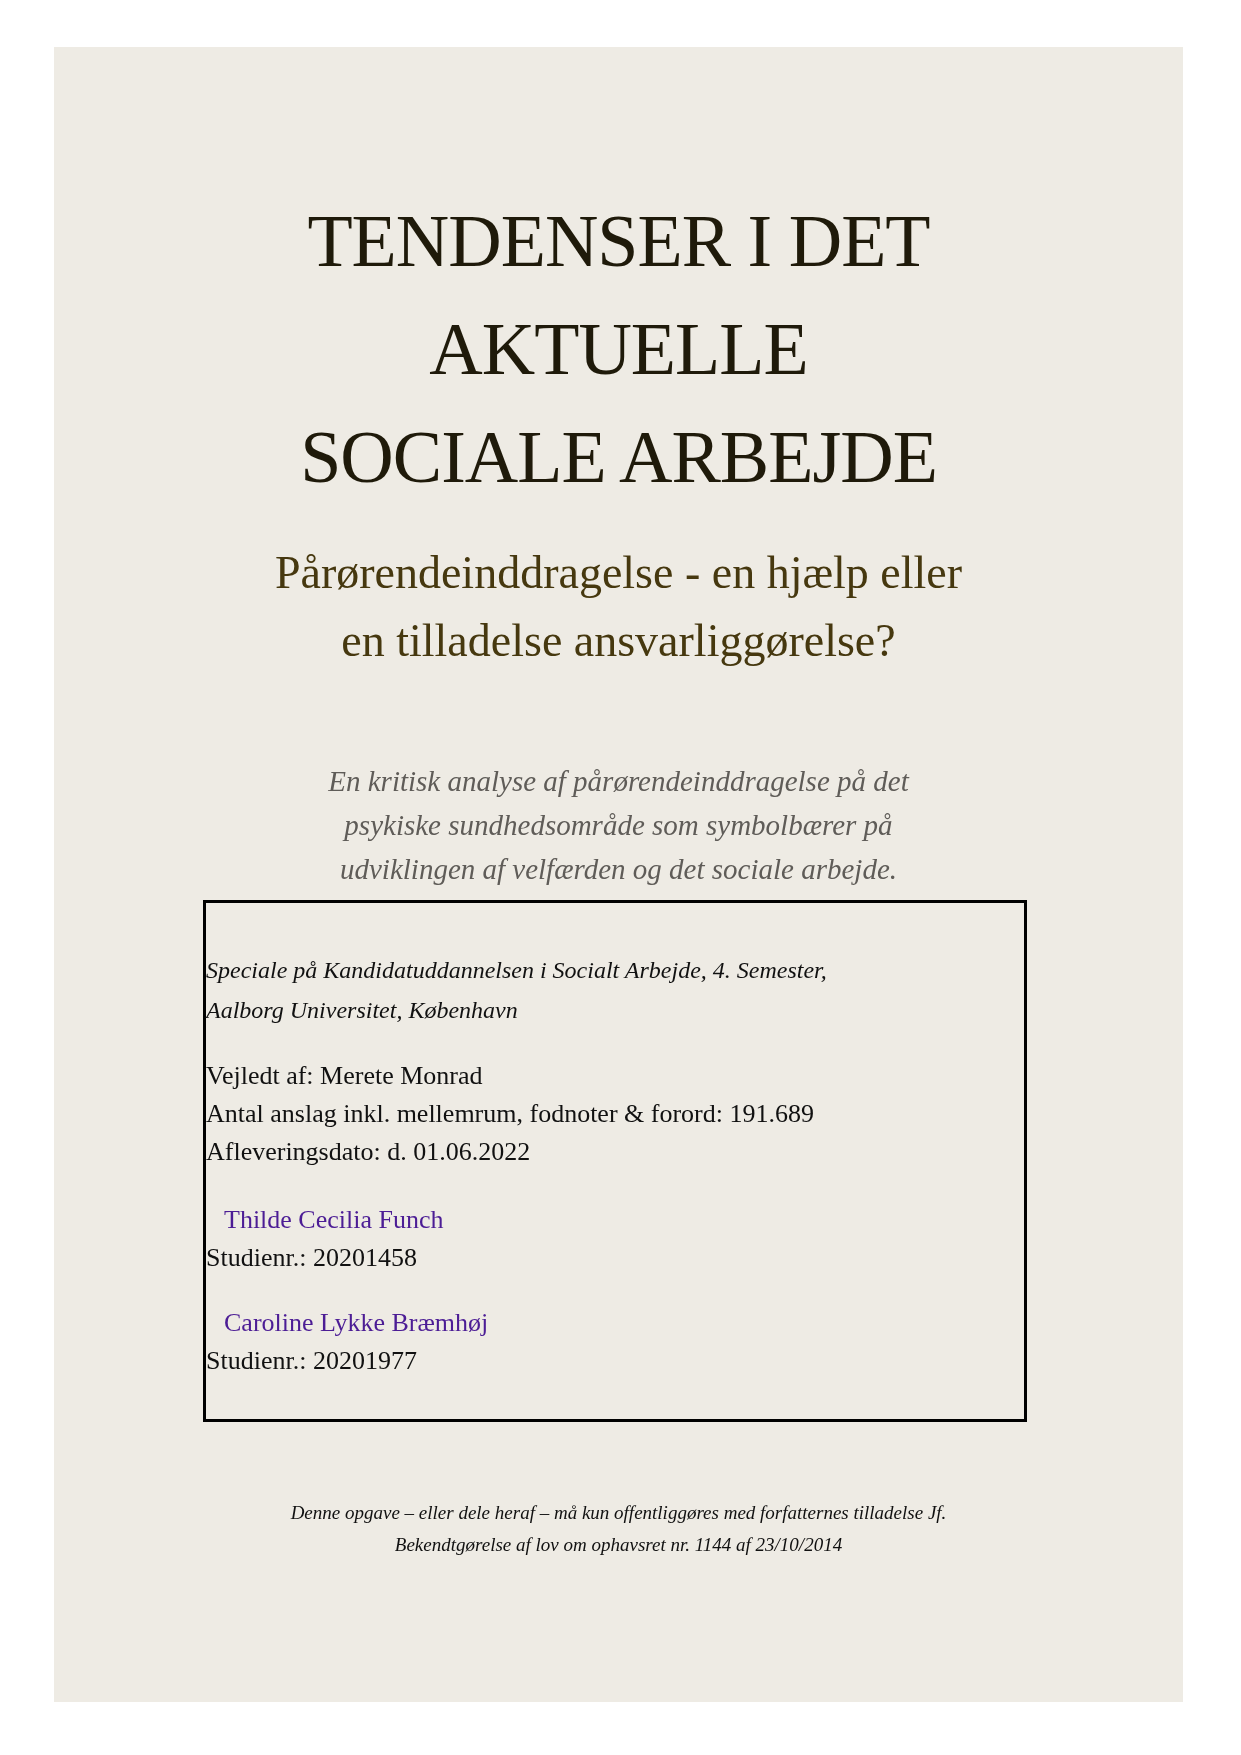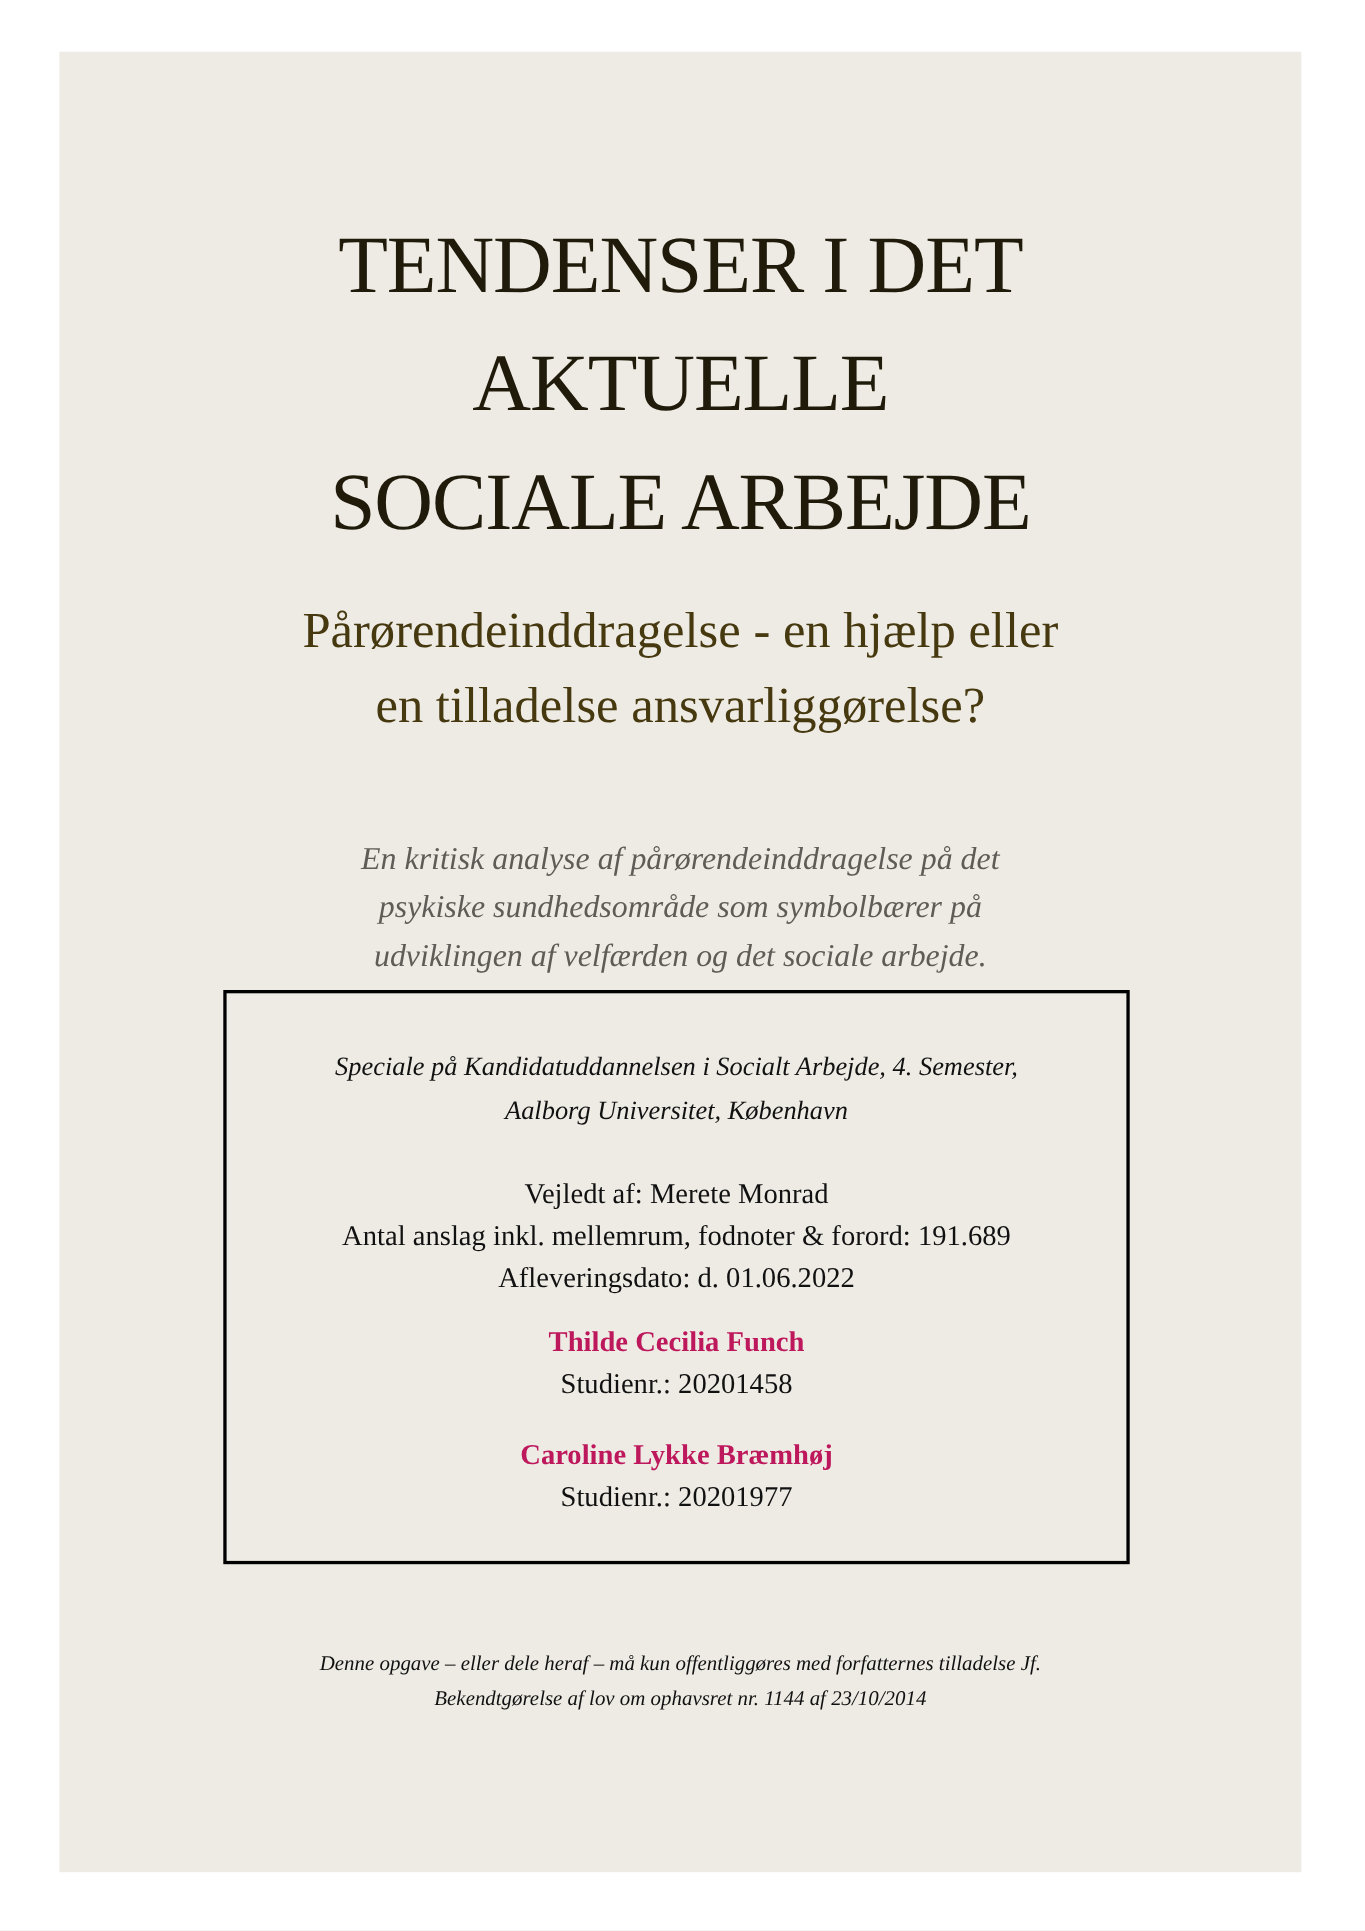--- a/index.html
+++ b/index.html
@@ -19,32 +19,32 @@
     .subtitle {
       position:absolute; left:0; width:100%; top:492px; text-align:center;
       color:#46380f; font-size:46px; line-height:68px;
     }
     .lead {
       position:absolute; left:0; width:100%; top:680px; text-align:center;
       color:#5f5c58; font-style:italic; font-size:29px; line-height:44px;margin-top:32px;
     }
     .infobox {
       position:absolute; left:149px; top:853px; width:824px; height:522px;
-      border:3px solid #000; box-sizing:border-box; text-align:center;
+      border:3px solid #000; box-sizing:border-box; 
     }
     .program {
       position:absolute; left:0; width:100%; top:47px;
       font-style:italic; font-size:24px; line-height:40px; color:#111;
     }
     .meta {
-      position:absolute; left:0; width:100%; top:164px;
+      position:absolute; left:0; width:100%; top:154px;
       font-size:26px; line-height:38px; color:#111;
     }
     .author-name {
-      font-weight:bold; color:#be185d; font-size:26px; line-height:38px;
+      font-weight:normal; color:#4c1d95; font-size:26px; line-height:38px;padding-left:18px;
     }
     .author-id { font-size:26px; line-height:38px; color:#111; }
     .author1 { position:absolute; left:0; width:100%; top:298px; }
     .author2 { position:absolute; left:0; width:100%; top:401px; }
     .notice {
       position:absolute; left:0; width:100%; top:1450px; text-align:center;
       font-style:italic; font-size:19px; line-height:32px; color:#111;
     }
   </style>
 </head>

